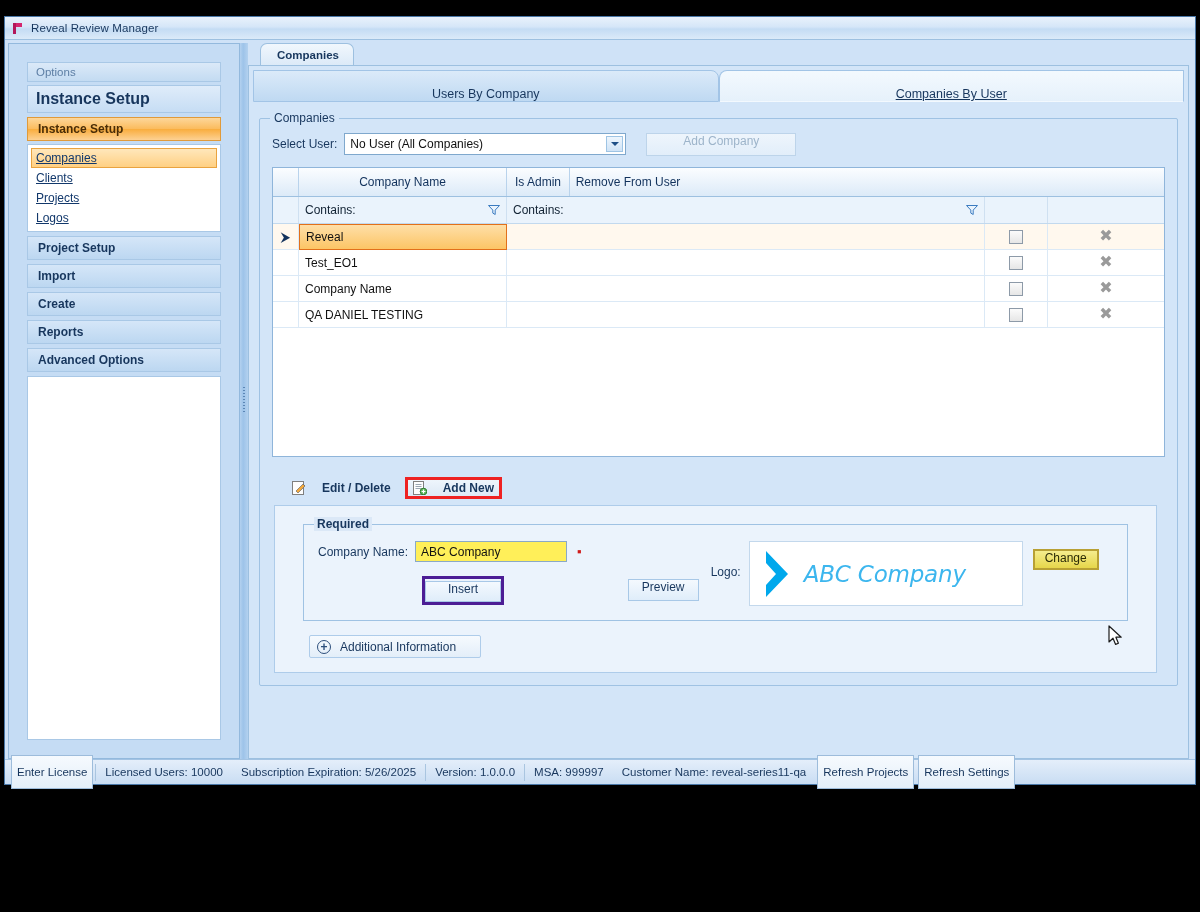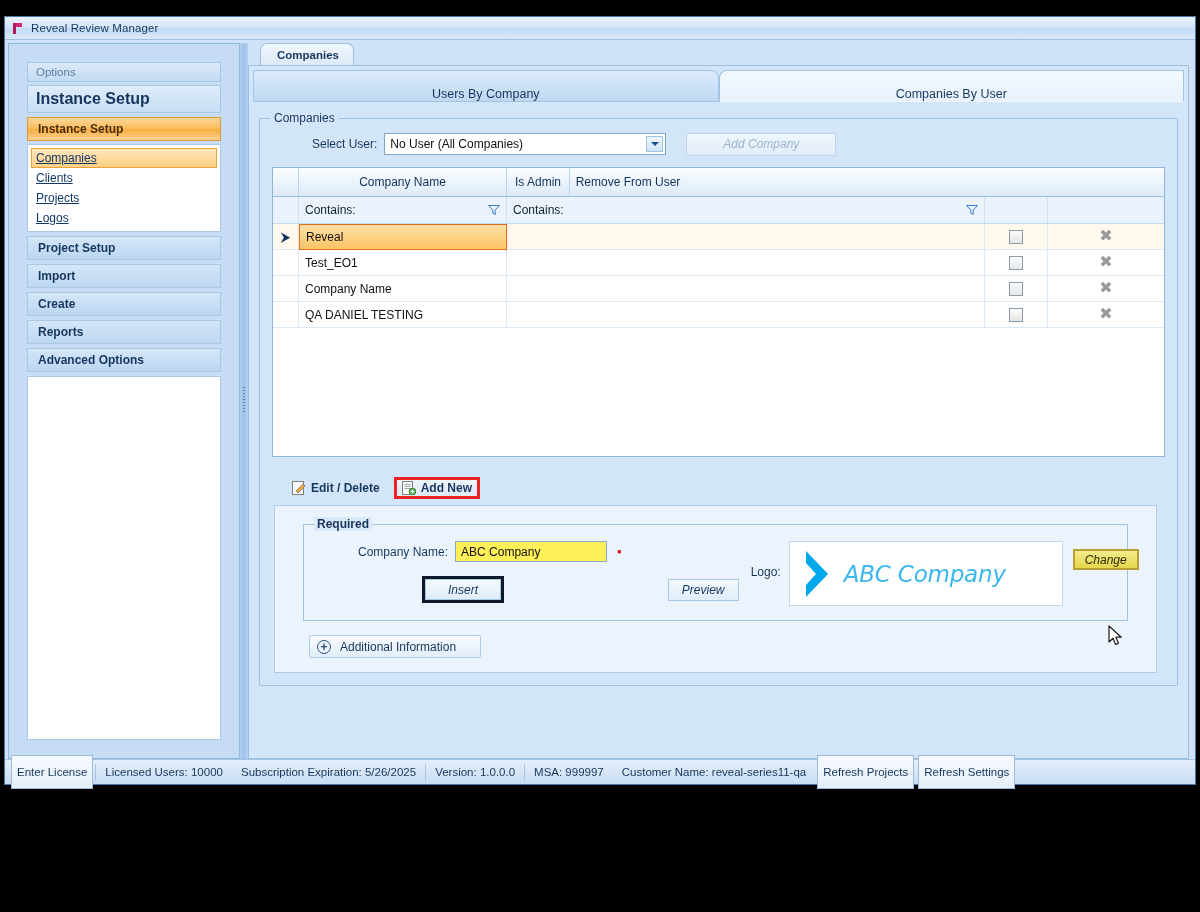--- a/index.html
+++ b/index.html
@@ -201,21 +201,21 @@
     border: 1px solid #a2c4e6;
     border-bottom: 1px solid #a2c4e6;
     cursor: pointer;
   }
   .inner-tab.active {
     background: linear-gradient(to bottom, #f3f9fe, #e6f1fb);
     border-bottom-color: transparent;
     font-weight: normal;
   }
   .inner-tab.first { border-radius: 0 8px 0 0; }
-  .inner-tab.second { border-radius: 8px 0 0 0; }
+  .inner-tab.second { border-radius: 8px 0 0 0; text-decoration: underline; }
 
   #inner-tab-body {
     flex: 1 1 auto;
     background: #d3e5f8;
     min-height: 0;
     padding: 8px 6px 6px 6px;
     position: relative;
   }
 
   
@@ -237,21 +237,20 @@
 
   
   .field-row {
     display: flex; align-items: center;
     height: 22px;
     margin-bottom: 12px;
   }
   .field-label {
     font-size: 12px; color: #17365d;
     margin-right: 7px;
-    margin-left: 40px;
   }
   .combo {
     width: 282px; height: 22px;
     background: #fff;
     border: 1px solid #7fa8cd;
     display: flex; align-items: center;
     position: relative;
     font-size: 12px;
     color: #111;
     padding-left: 5px;
@@ -270,24 +269,23 @@
     border-right: 4px solid transparent;
     border-top: 4px solid #1d4f86;
     display: block;
   }
   .btn {
     height: 23px;
     background: linear-gradient(to bottom, #f4f9fe, #dfedfa);
     border: 1px solid #a8c8e7;
     font-size: 12px;
     color: #17365d;
-    display: inline-flex; align-items: center; justify-content: center;
+    display: inline-flex; align-items: flex-start; justify-content: center;
     cursor: pointer;
     padding: 0 10px;
-    font-style: italic;
   }
   .btn.disabled {
     color: #9db4ca;
     background: linear-gradient(to bottom, #eef5fc, #e2eefa);
     border-color: #bdd4ea;
     cursor: default;
   }
   #add-company-button { width: 150px; margin-left: 20px; }
 
   
@@ -375,21 +373,21 @@
 
   
   .crud-bar {
     display: flex; align-items: center;
     margin: 18px 0 4px 14px;
     height: 26px;
     position: relative;
   }
   .crud-item {
     display: flex; align-items: center;
-    gap: 5px;
+    gap: 16px;
     font-size: 12px; font-weight: bold;
     color: #17365d;
     padding: 3px 6px;
     cursor: pointer;
   }
   .crud-item.highlighted {
     background: linear-gradient(to bottom, #eef5fc, #dde9f6);
     border: 3px solid #ee2222;
     padding: 1px 5px;
     margin-left: 8px;
@@ -423,21 +421,21 @@
     width: 152px; height: 21px;
     background: #ffef59;
     border: 1px solid #8aa9c7;
     font-size: 12px; color: #111;
     padding-left: 5px;
     display: flex; align-items: center;
     cursor: text;
   }
   .req-star { color: #d01a1a; font-size: 13px; margin-left: 10px; line-height: 21px; }
   #insert-button-wrap {
-    border: 3px solid #0f172a;
+    border: 3px solid #4c1d95;
     display: inline-block;
     margin: 14px 0 0 104px;
   }
   #insert-button { width: 76px; height: 21px; }
   .logo-area { display: flex; align-items: flex-start; margin-left: 46px; }
   .logo-label { font-size: 12px; color: #17365d; margin: 24px 8px 0 0; }
   .logo-frame {
     width: 274px; height: 65px;
     background: #fff;
     border: 1px solid #c3d8ec;

